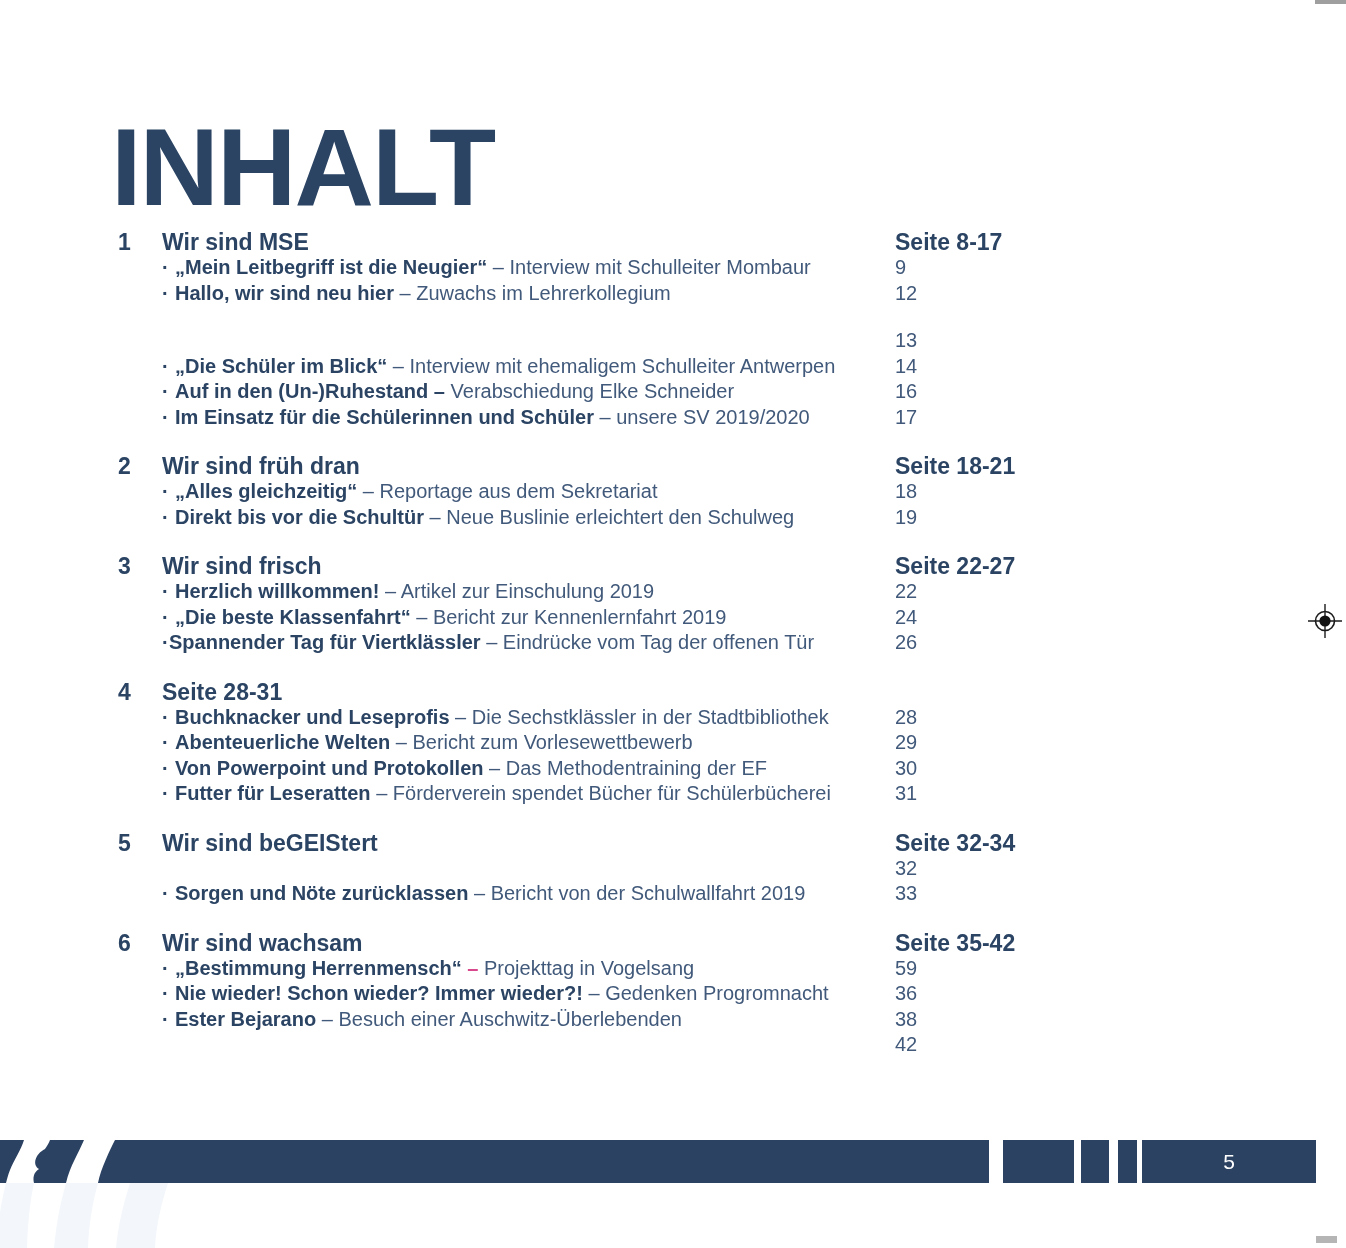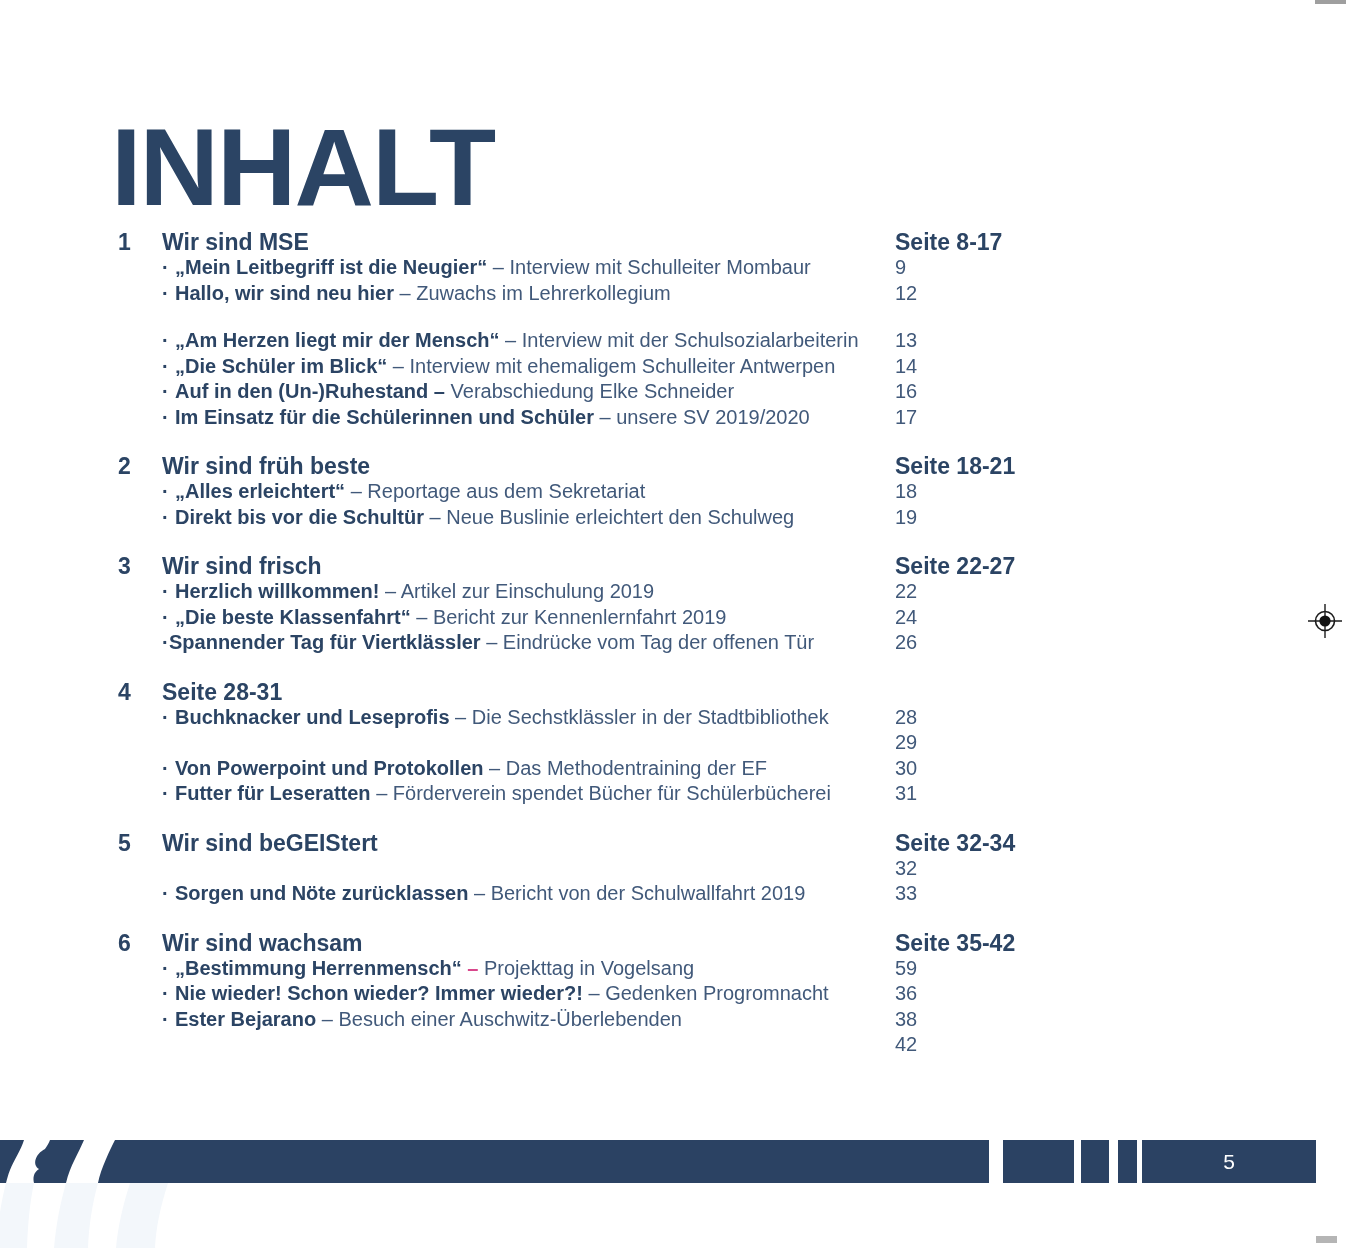--- a/index.html
+++ b/index.html
@@ -54,42 +54,41 @@
       <div class="entry">
         <span class="entry-text"><span class="bullet">·</span><span class="entry-bold">„Mein Leitbegriff ist die Neugier“</span><span class="sep"> – </span><span class="entry-desc">Interview mit Schulleiter Mombaur</span></span>
         <span class="entry-page">9</span>
       </div>
       <div class="entry">
         <span class="entry-text"><span class="bullet">·</span><span class="entry-bold">Hallo, wir sind neu hier</span><span class="sep"> – </span><span class="entry-desc">Zuwachs im Lehrerkollegium</span></span>
         <span class="entry-page">12</span>
       </div>
       <div class="spacer"></div>
       <div class="entry">
-        <span class="entry-text"><span class="bullet">·</span><span class="entry-bold">„Am Herzen liegt mir der Mensch“</span><span class="sep"> – </span><span class="entry-desc">Interview mit der Schulsozialarbeiterin</span></span>
         <span class="entry-page">13</span>
       </div>
       <div class="entry">
         <span class="entry-text"><span class="bullet">·</span><span class="entry-bold">„Die Schüler im Blick“</span><span class="sep"> – </span><span class="entry-desc">Interview mit ehemaligem Schulleiter Antwerpen</span></span>
         <span class="entry-page">14</span>
       </div>
       <div class="entry">
         <span class="entry-text"><span class="bullet">·</span><span class="entry-bold">Auf in den (Un-)Ruhestand –</span> <span class="entry-desc">Verabschiedung Elke Schneider</span></span>
         <span class="entry-page">16</span>
       </div>
       <div class="entry">
         <span class="entry-text"><span class="bullet">·</span><span class="entry-bold">Im Einsatz für die Schülerinnen und Schüler</span><span class="sep"> – </span><span class="entry-desc">unsere SV 2019/2020</span></span>
         <span class="entry-page">17</span>
       </div>
       <div class="sec-head">
         <span class="num">2</span>
-        <span class="sec-title">Wir sind früh beste</span>
+        <span class="sec-title">Wir sind früh dran</span>
         <span class="sec-pages">Seite 18-21</span>
       </div>
       <div class="entry">
-        <span class="entry-text"><span class="bullet">·</span><span class="entry-bold">„Alles erleichtert“</span><span class="sep"> – </span><span class="entry-desc">Reportage aus dem Sekretariat</span></span>
+        <span class="entry-text"><span class="bullet">·</span><span class="entry-bold">„Alles gleichzeitig“</span><span class="sep"> – </span><span class="entry-desc">Reportage aus dem Sekretariat</span></span>
         <span class="entry-page">18</span>
       </div>
       <div class="entry">
         <span class="entry-text"><span class="bullet">·</span><span class="entry-bold">Direkt bis vor die Schultür</span><span class="sep"> – </span><span class="entry-desc">Neue Buslinie erleichtert den Schulweg</span></span>
         <span class="entry-page">19</span>
       </div>
       <div class="sec-head">
         <span class="num">3</span>
         <span class="sec-title">Wir sind frisch</span>
         <span class="sec-pages">Seite 22-27</span>
@@ -108,20 +107,21 @@
       </div>
       <div class="sec-head">
         <span class="num">4</span>
         <span class="sec-pages">Seite 28-31</span>
       </div>
       <div class="entry">
         <span class="entry-text"><span class="bullet">·</span><span class="entry-bold">Buchknacker und Leseprofis</span><span class="sep"> – </span><span class="entry-desc">Die Sechstklässler in der Stadtbibliothek</span></span>
         <span class="entry-page">28</span>
       </div>
       <div class="entry">
+        <span class="entry-text"><span class="bullet">·</span><span class="entry-bold">Abenteuerliche Welten</span><span class="sep"> – </span><span class="entry-desc">Bericht zum Vorlesewettbewerb</span></span>
         <span class="entry-page">29</span>
       </div>
       <div class="entry">
         <span class="entry-text"><span class="bullet">·</span><span class="entry-bold">Von Powerpoint und Protokollen</span><span class="sep"> – </span><span class="entry-desc">Das Methodentraining der EF</span></span>
         <span class="entry-page">30</span>
       </div>
       <div class="entry">
         <span class="entry-text"><span class="bullet">·</span><span class="entry-bold">Futter für Leseratten</span><span class="sep"> – </span><span class="entry-desc">Förderverein spendet Bücher für Schülerbücherei</span></span>
         <span class="entry-page">31</span>
       </div>

